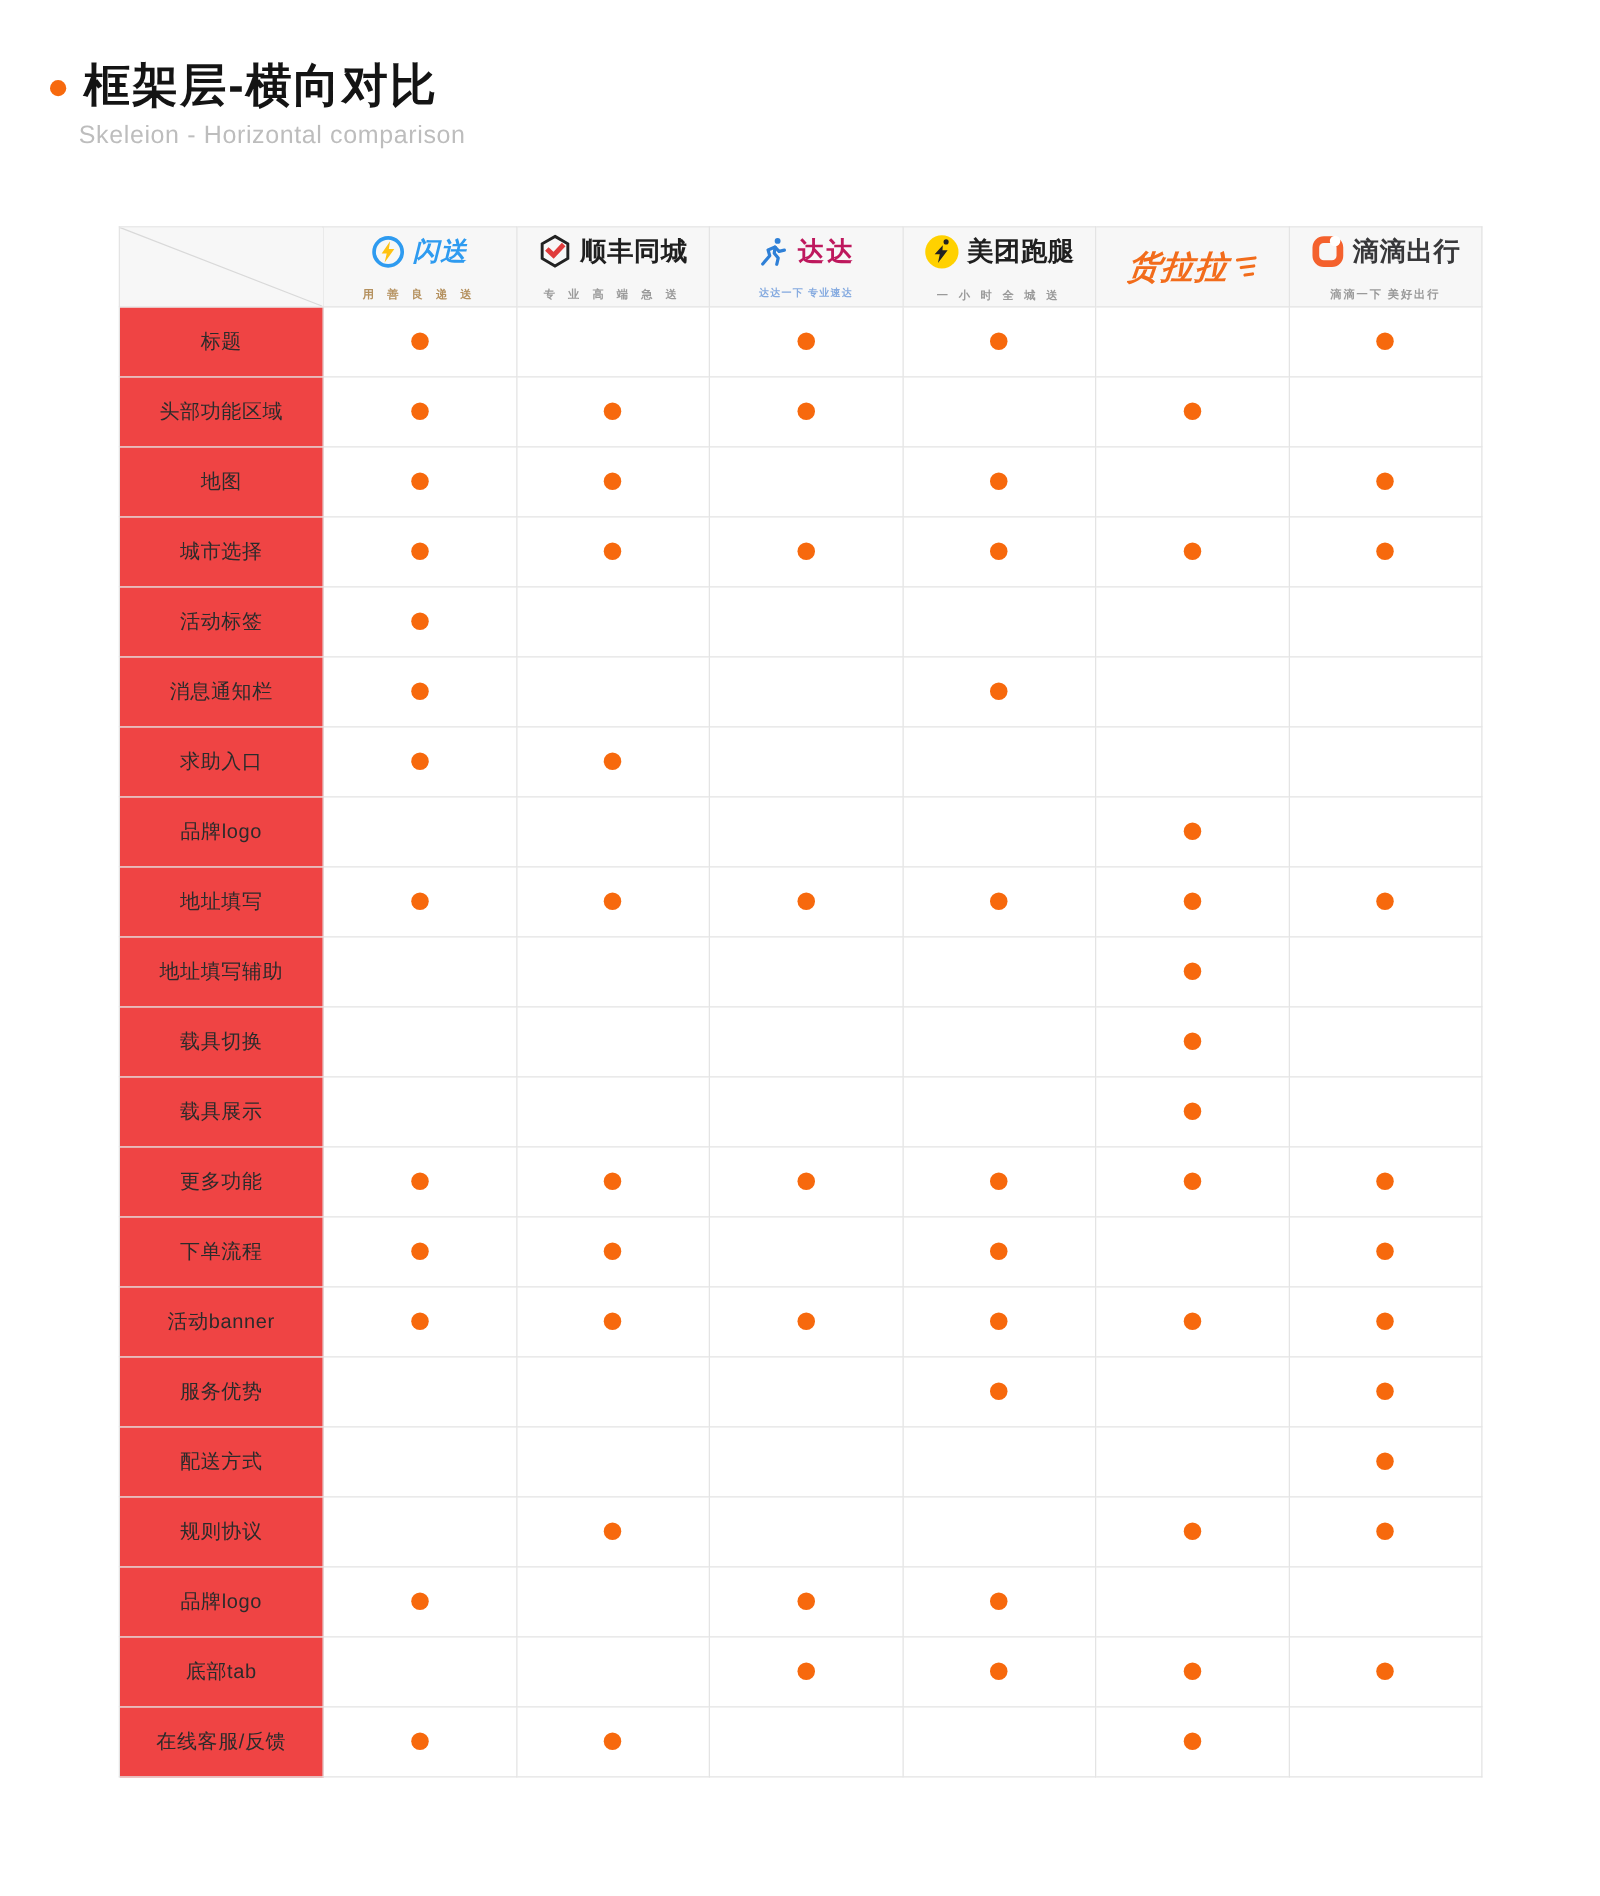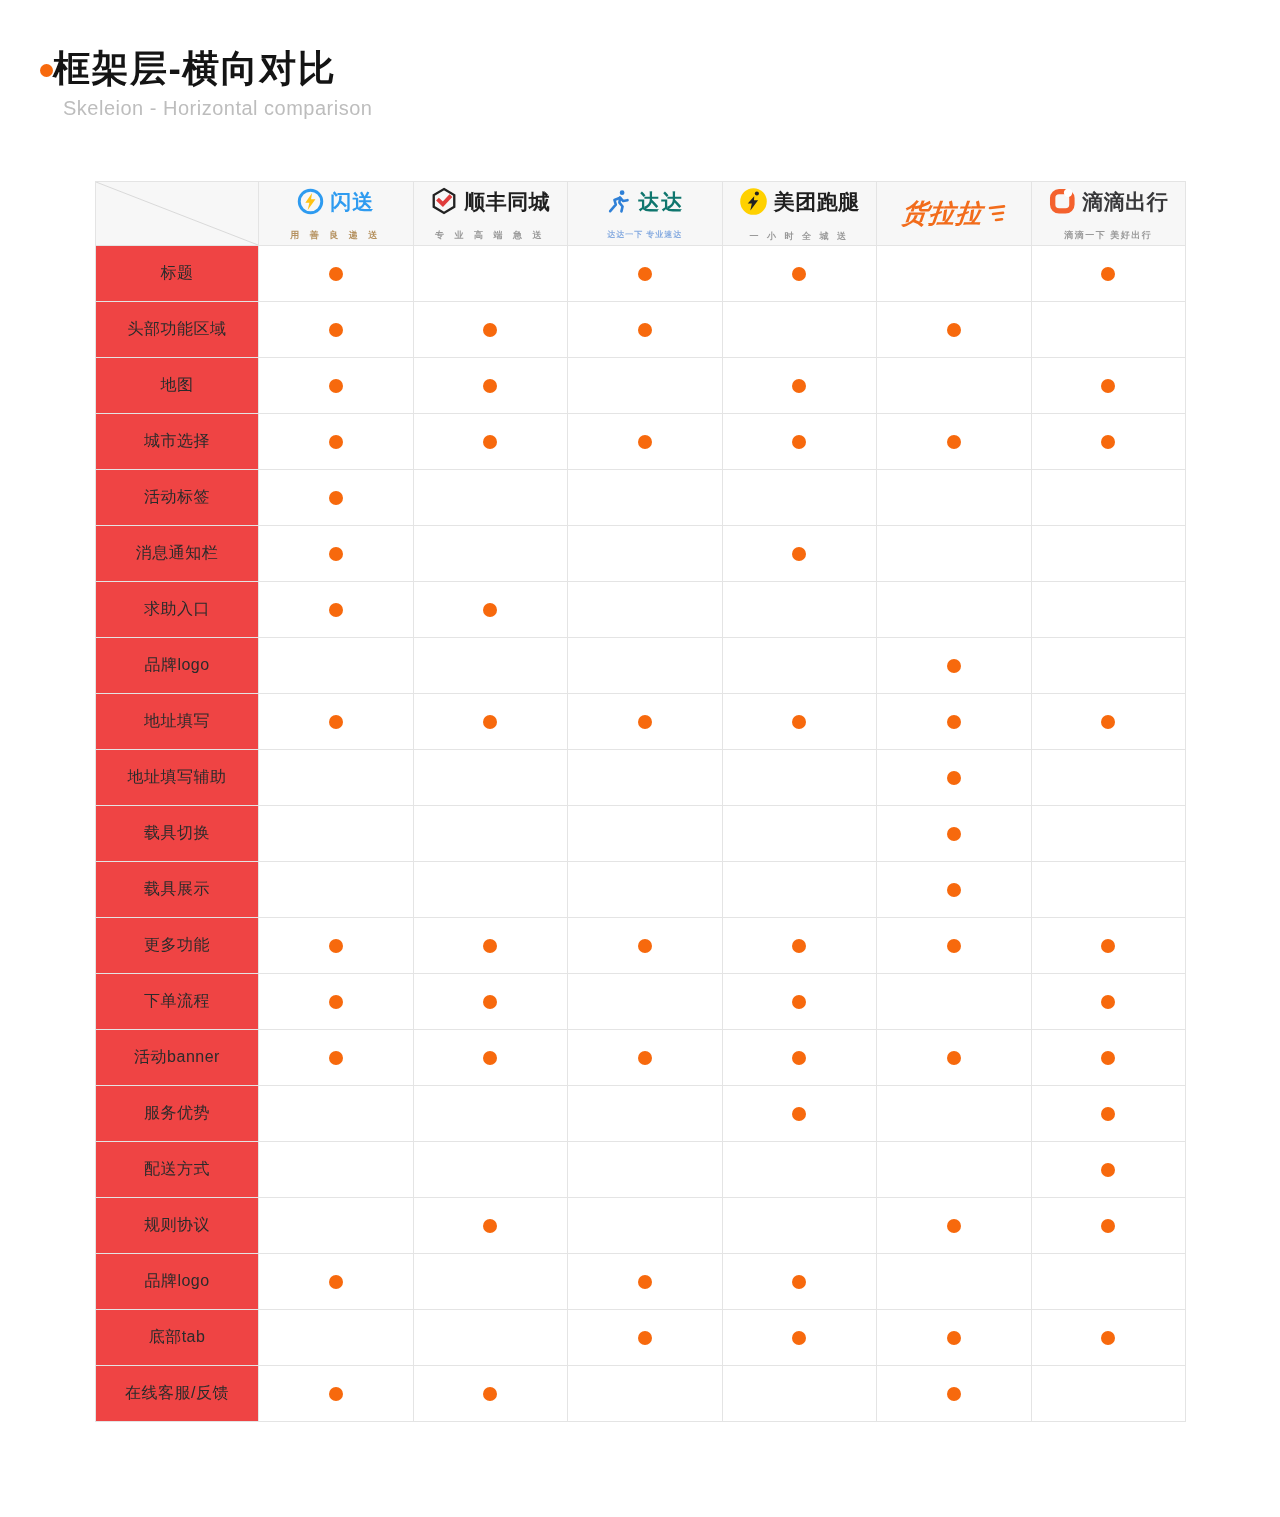--- a/index.html
+++ b/index.html
@@ -2,21 +2,21 @@
 <html style="--accent: #F7690D;"><head>
 <meta charset="utf-8">
 <style>
   html,body{margin:0;padding:0;}
   body{
     width:1280px;height:1517px;position:relative;background:#ffffff;
     font-family:"Liberation Sans","DejaVu Sans",sans-serif;
     -webkit-font-smoothing:antialiased;
   }
   
-  .title-row{position:absolute;left:40px;top:44px;display:flex;align-items:center;gap:0;}
+  .title-row{position:absolute;left:40px;top:44px;display:flex;align-items:center;gap:14px;}
   .title-bullet{width:13px;height:13px;border-radius:50%;background:var(--accent,#F7690D);flex:0 0 auto;margin-top:2px;}
   .page-title{font-size:37px;font-weight:bold;color:#141414;margin:0;letter-spacing:1.5px;}
   .page-subtitle{position:absolute;left:63px;top:97px;font-size:20px;color:#bdbdbd;letter-spacing:0.5px;}
 
   
   table.cmp{
     position:absolute;left:95px;top:181px;
     border-collapse:collapse;table-layout:fixed;
   }
   table.cmp th,table.cmp td{border:1px solid #e4e4e4;padding:0;}
@@ -32,27 +32,27 @@
   
   th.corner{position:relative;}
   th.corner svg{position:absolute;left:0;top:0;width:100%;height:100%;display:block;}
 
   
   .logo{display:flex;align-items:center;justify-content:center;gap:6px;line-height:1;}
   .brand-text{font-size:21px;font-weight:bold;white-space:nowrap;}
   .tagline{text-align:center;font-size:9px;margin-top:16px;white-space:nowrap;line-height:1;}
   .tagline:empty{display:none;}
 
-  .ss-text{color:#2E9BF0;letter-spacing:1px;}
+  .ss-text{color:#2E9BF0;font-style:italic;letter-spacing:1px;}
   .ss-tag{color:#b5915f;letter-spacing:4px;}
 
   .sf-text{color:#1f1f1f;letter-spacing:0.5px;}
   .sf-tag{color:#9a9a9a;letter-spacing:4px;}
 
-  .dd-text{color:#0f766e;letter-spacing:2px;}
+  .dd-text{color:#be185d;letter-spacing:2px;}
   .dd-tag{color:#86abe0;letter-spacing:1px;font-size:8px;}
 
   .mt-text{color:#1f1f1f;letter-spacing:0.5px;}
   .mt-tag{color:#9a9a9a;letter-spacing:3px;}
 
   .hll-wrap{display:flex;align-items:center;justify-content:center;gap:3px;}
   .hll-text{color:#F26C1B;font-size:26px;font-weight:900;font-style:italic;letter-spacing:1px;transform:skewX(-6deg);}
 
   .didi-text{color:#38383a;letter-spacing:0.5px;}
   .didi-tag{color:#9a9a9a;letter-spacing:1.5px;}

